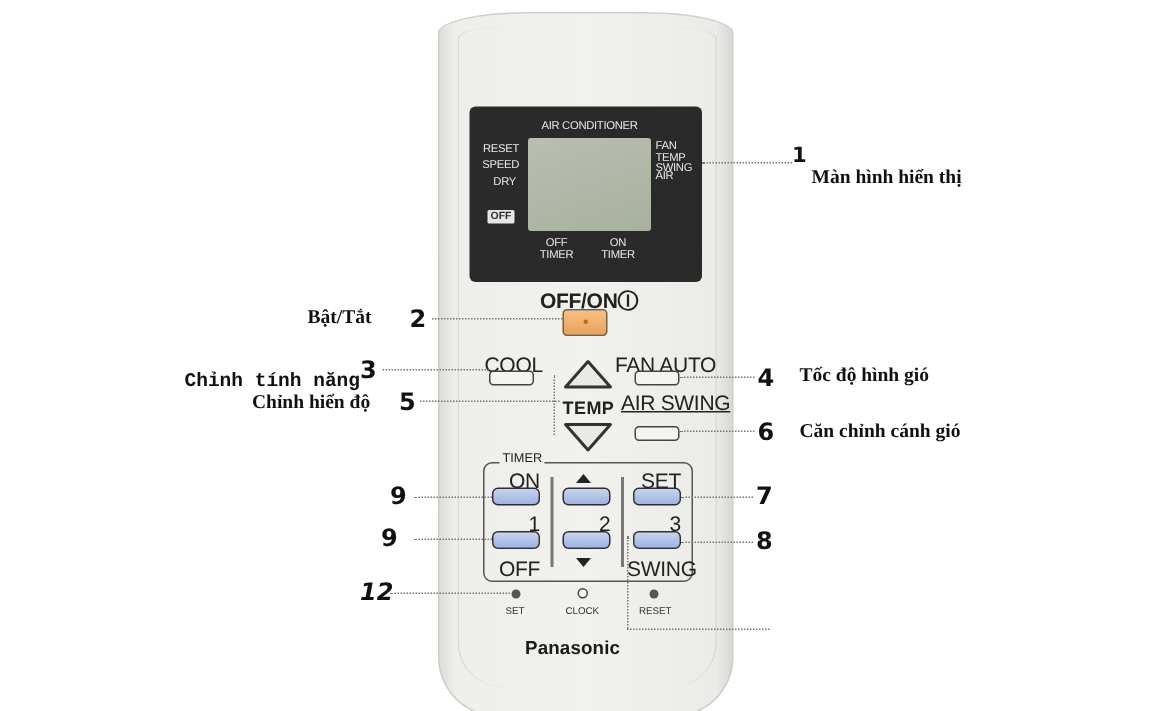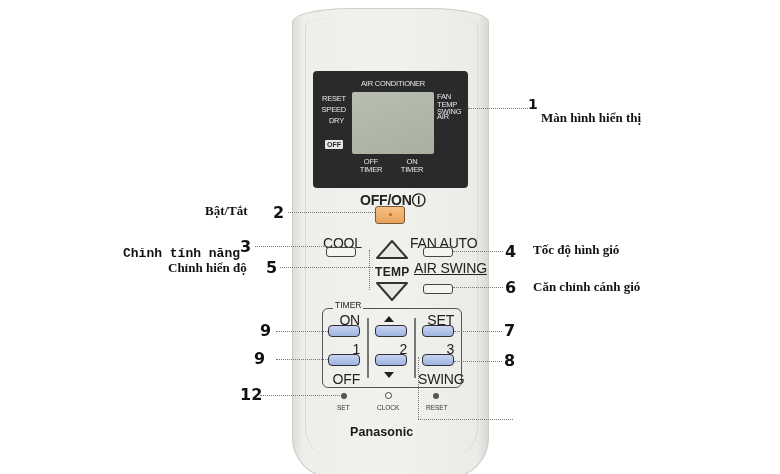--- a/index.html
+++ b/index.html
@@ -149,13 +149,13 @@
 <div class="callout-num" style="left:266px;top:258px;">5</div>
 <div class="callout-text" style="left:168px;top:260px;">Chỉnh hiển độ</div>
 
 <div class="callout-num" style="left:505px;top:278px;">6</div>
 <div class="callout-text" style="left:533px;top:279px;">Căn chỉnh cánh gió</div>
 
 <div class="callout-num" style="left:504px;top:321px;">7</div>
 <div class="callout-num" style="left:504px;top:351px;">8</div>
 <div class="callout-num" style="left:260px;top:321px;">9</div>
 <div class="callout-num" style="left:254px;top:349px;">9</div>
-<div class="callout-num" style="left:240px;top:385px;">12</div>
+<div class="callout-num" style="left:240px;top:385px;font-style:italic;">12</div>
 
 </body></html>

